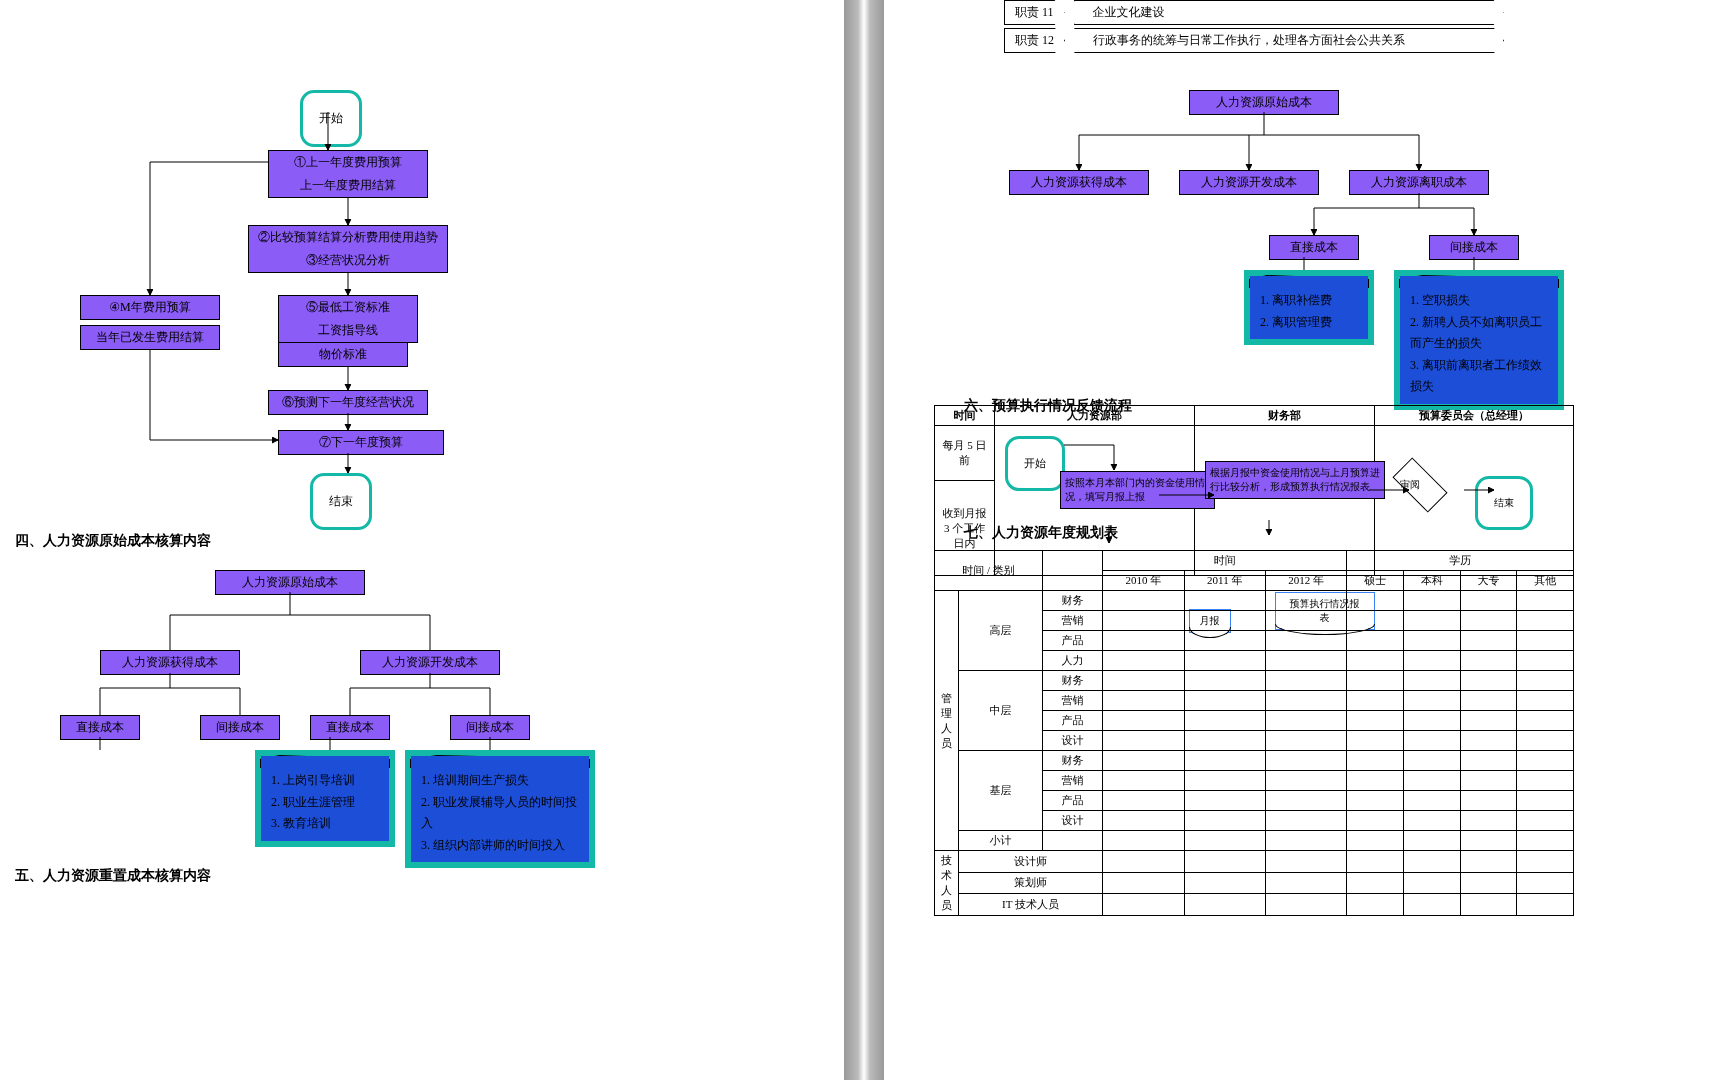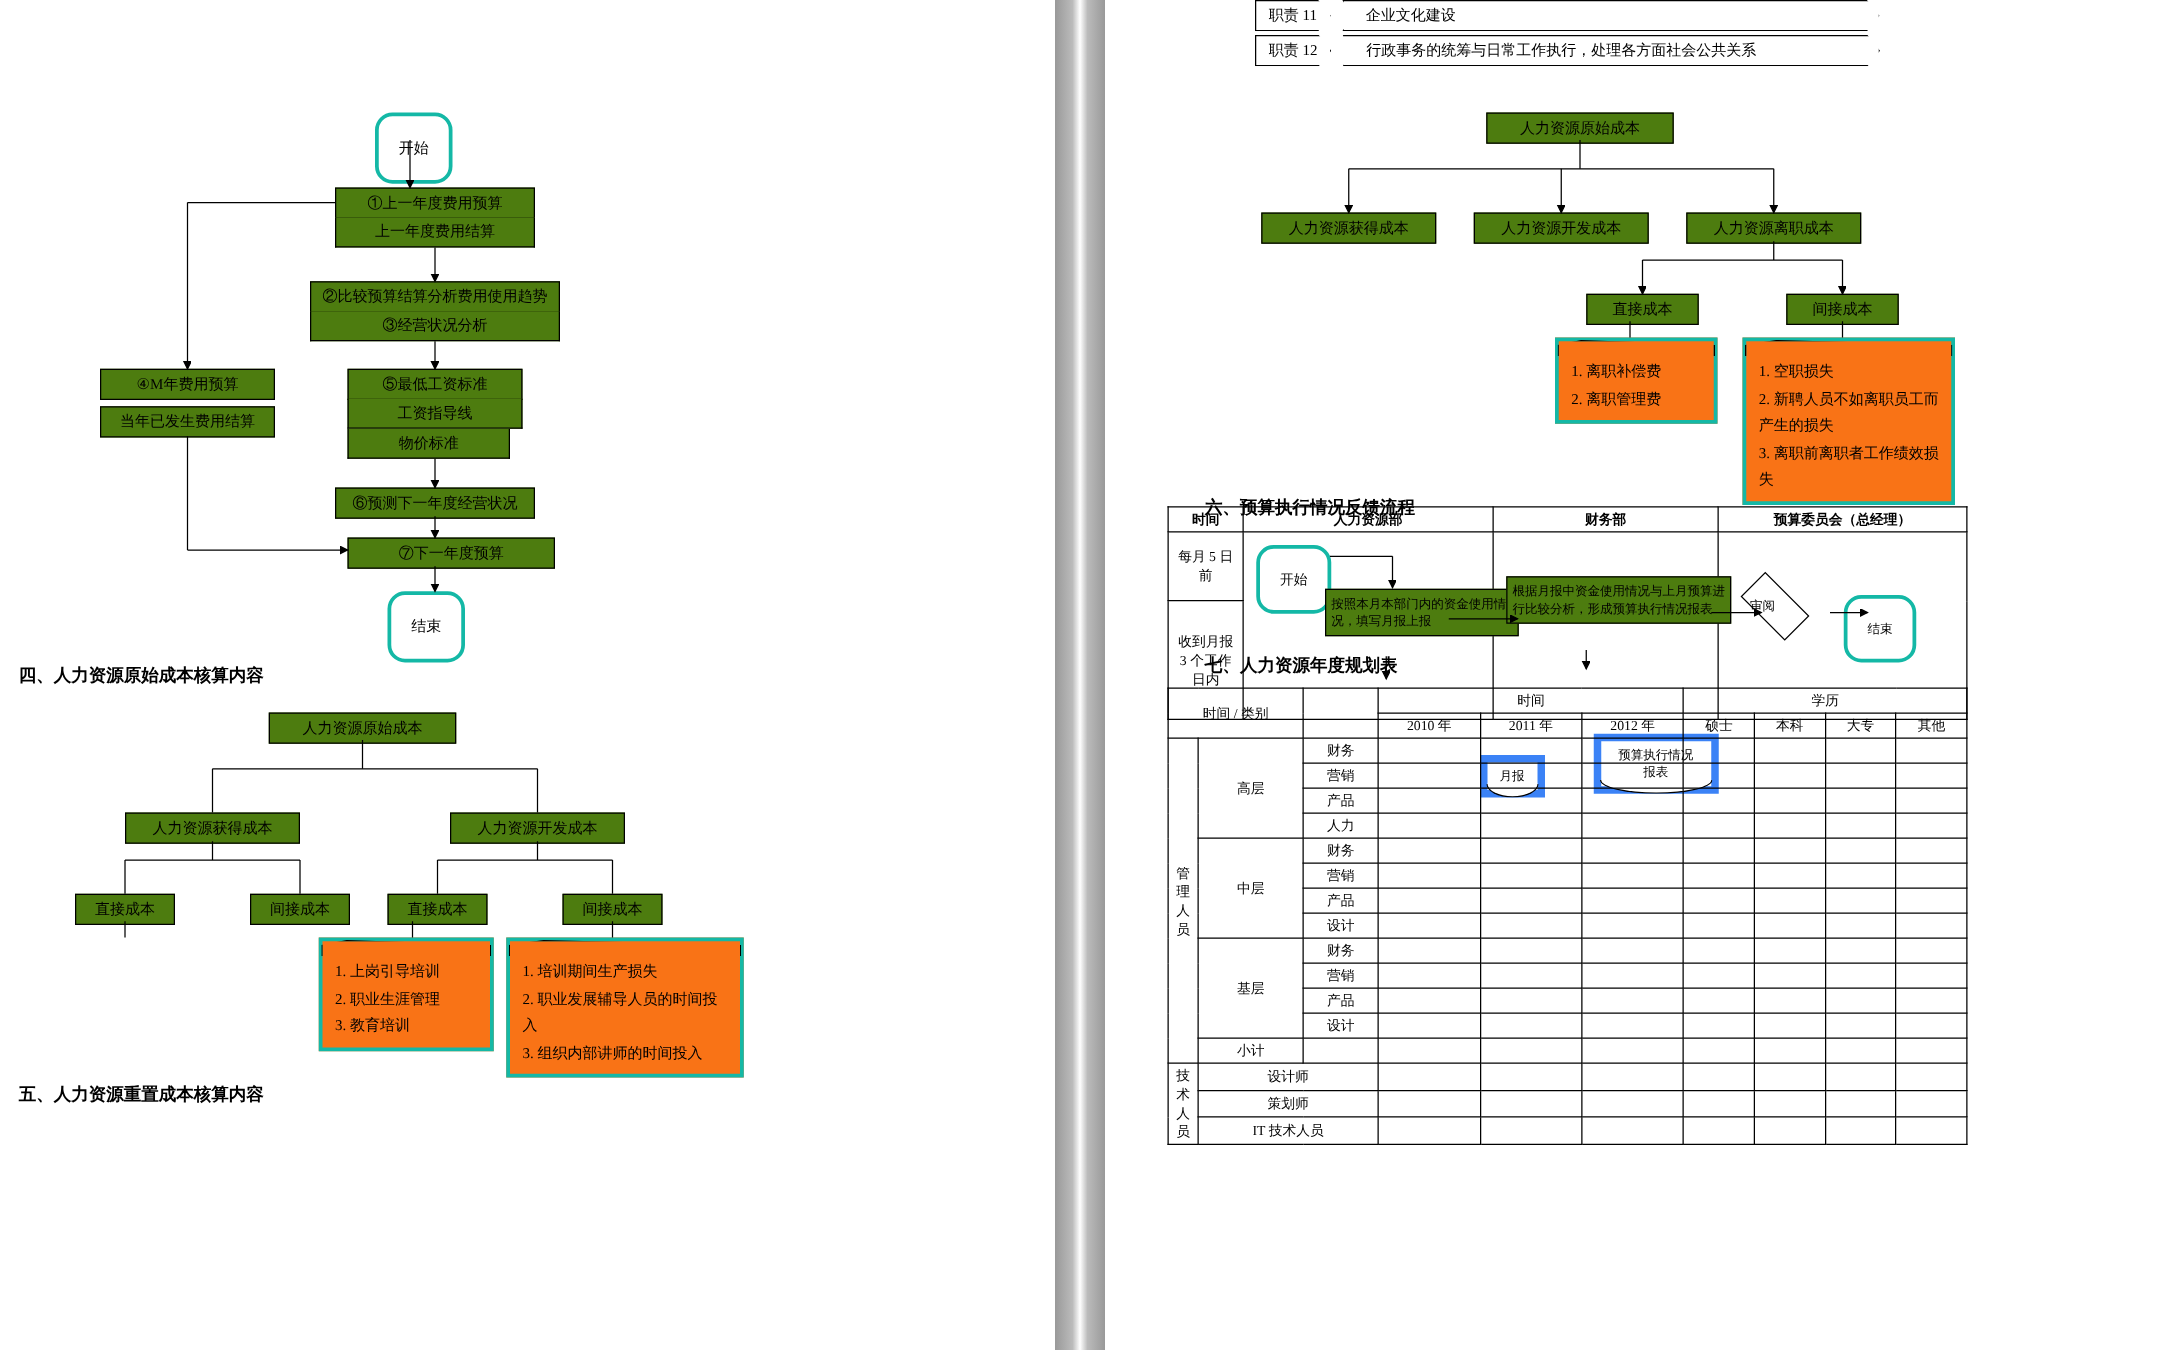--- a/index.html
+++ b/index.html
@@ -1,35 +1,35 @@
 <!DOCTYPE html>
 <html><head>
 <meta charset="utf-8">
 <style>
 *{box-sizing:border-box;margin:0;padding:0;font-family:"SimSun","宋体",serif}
 body{background:#fff;display:flex;width:1728px;height:1080px}
 .page{flex:1;padding:0 20px;position:relative;font-size:12px;color:#000}
 .gutter{width:40px;background:linear-gradient(90deg,#999 0%,#bbb 35%,#fff 50%,#bbb 65%,#999 100%)}
-.box{border:1px solid #000;padding:3px 8px;text-align:center;background:#4d7c0f;display:inline-block;white-space:nowrap}
-.note{border:3px solid #14b8a6;padding:6px 10px;background:#f97316;position:relative}
+.box{border:1px solid #000;padding:3px 8px;text-align:center;background:#8b5cf6;display:inline-block;white-space:nowrap}
+.note{border:6px solid #14b8a6;padding:6px 10px;background:#1d4ed8;position:relative}
 .note::before{content:"";position:absolute;top:-1px;left:-1px;right:-1px;height:12px;border:1px solid #000;border-bottom:none;clip-path:polygon(0 100%,0 30%,15% 0,100% 30%,100% 100%)}
 .note-inner{padding-top:8px;text-align:left;line-height:1.8}
 .heading{font-weight:bold;font-size:14px;margin:12px 0 8px}
 .abs{position:absolute}
 svg{position:absolute;top:0;left:0;pointer-events:none}
 svg line,svg path,svg polygon,svg ellipse,svg rect{stroke:#000;fill:none;stroke-width:1}
 svg polygon.arrow{fill:#000}
 table.swim{border-collapse:collapse;width:100%;font-size:11px}
 table.swim td,table.swim th{border:1px solid #000;padding:2px 4px;text-align:center;vertical-align:middle}
 table.grid{border-collapse:collapse;width:100%;font-size:11px}
 table.grid td,table.grid th{border:1px solid #000;padding:2px 4px;text-align:center;height:20px}
 .chev{border:1px solid #000;display:inline-block;padding:3px 10px;clip-path:polygon(0 0,calc(100% - 10px) 0,100% 50%,calc(100% - 10px) 100%,0 100%)}
 .chev2{border:1px solid #000;display:inline-block;padding:3px 12px 3px 18px;clip-path:polygon(0 0,calc(100% - 10px) 0,100% 50%,calc(100% - 10px) 100%,0 100%,10px 50%)}
 .ovbox{border:3px solid #14b8a6;border-radius:14px;padding:17px 16px;display:inline-block}
-.docbox{border:6px solid #3b82f6;padding:4px 10px;display:inline-block;position:relative}
+.docbox{border:1px solid #3b82f6;padding:4px 10px;display:inline-block;position:relative}
 .docbox::after{content:"";position:absolute;left:-1px;right:-1px;bottom:-6px;height:10px;border:1px solid #000;border-top:none;border-radius:0 0 50% 50%/0 0 100% 100%;background:#fff}
 </style>
 </head>
 <body>
 
 <div class="page">
 
   <div class="abs" style="left:300px;top:90px">
     <span class="ovbox">开始</span>
   </div>

